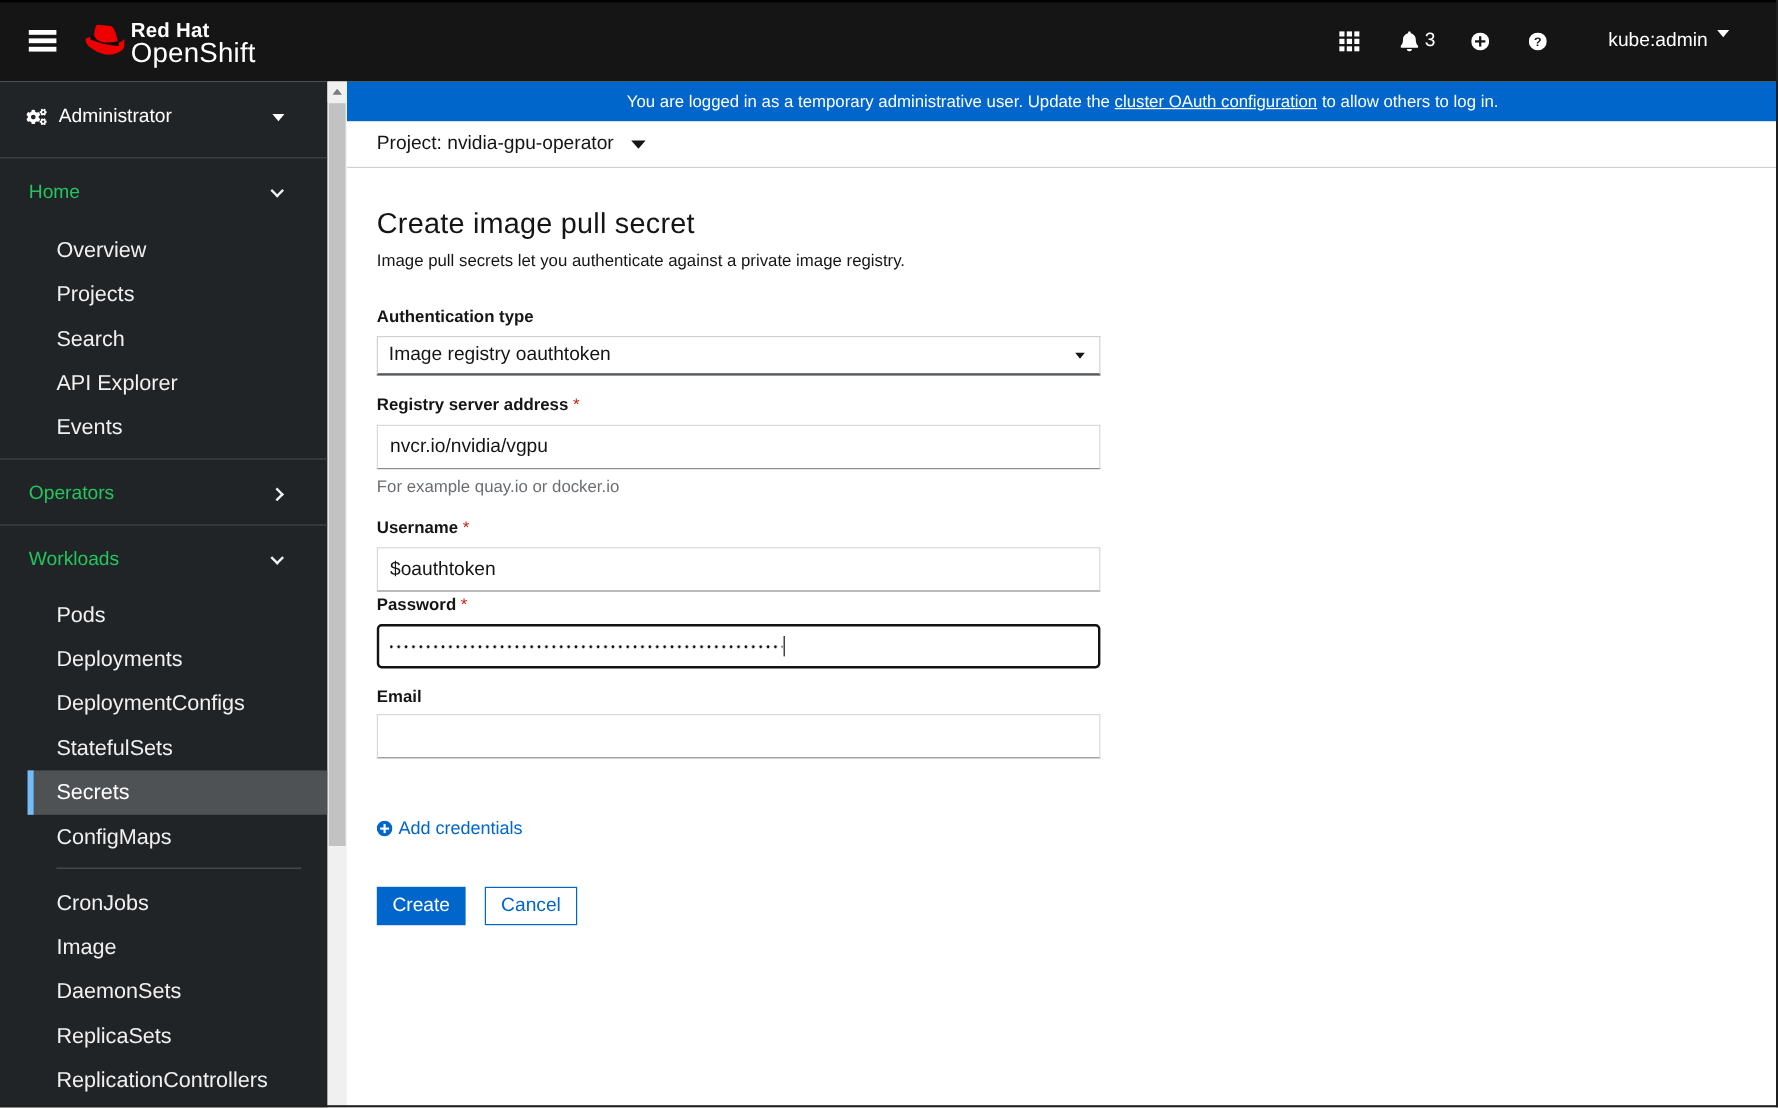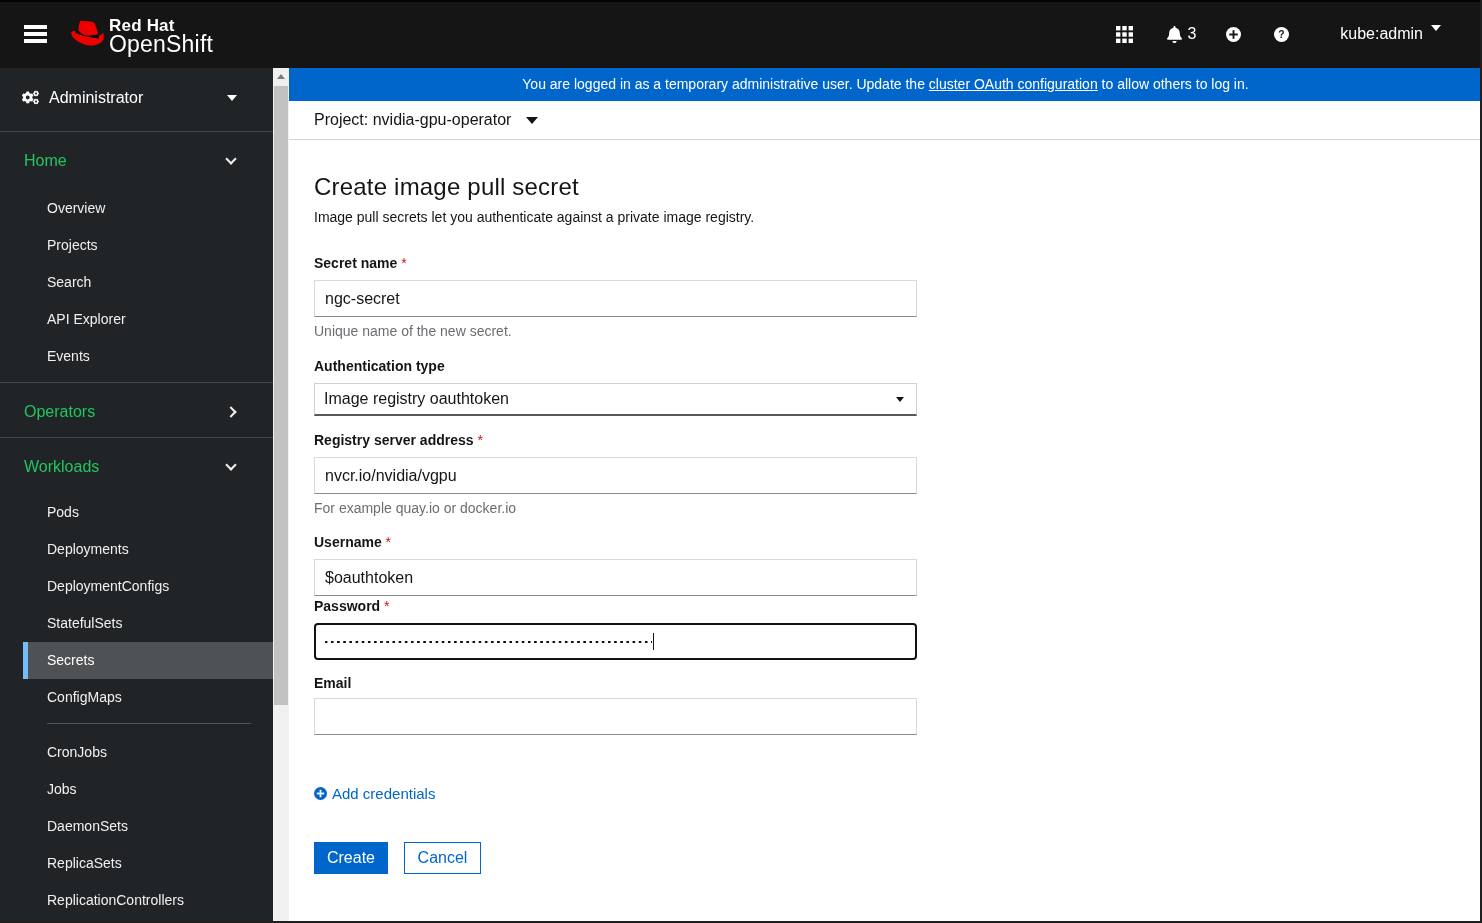--- a/index.html
+++ b/index.html
@@ -34,21 +34,21 @@
 
 .persw { height:64px; border-bottom:1px solid #444548; display:flex; align-items:center; padding:12px 16px 16px 22px; position:relative; }
 .persw .ptext { font-size:16px; margin-left:10px; }
 .persw .caretdn { position:absolute; right:36px; }
 .sect { display:flex; align-items:center; padding:4px 16px 0 24px; height:54px; font-size:16px; position:relative; color:#22c55e; }
 .chev { position:absolute; right:38px; width:8px; height:8px; border-right:2.2px solid #f0f0f0; border-bottom:2.2px solid #f0f0f0; }
 .chev.dn { transform:rotate(45deg); margin-top:-4px; }
 .chev.rt { transform:rotate(-45deg); }
 ul.sub { list-style:none; padding:4px 0 7px 0; }
 ul.sub.s2 { padding-top:2px; }
-ul.sub li { height:37px; line-height:37px; padding-left:47px; font-size:14px; color:#f0f0f0; }
+ul.sub li { height:37px; line-height:37px; padding-left:47px; font-size:18px; color:#f0f0f0; }
 ul.sub li.cur { background:#4f5255; border-left:5px solid #73bcf7; margin-left:23px; padding-left:19px; color:#fff; }
 ul.sub li.divider { height:1px; line-height:1px; padding:0; background:#4f5255; margin:7px 22px 10px 47px; }
 hr.navsep { border:none; border-top:1px solid #444548; }
 
 
 #banner { height:33px; background:#0066cc; color:#fff; font-size:14px; text-align:center; line-height:32px; }
 #banner a { color:#fff; text-decoration:underline; }
 #projbar { height:39px; border-bottom:1px solid #d2d2d2; display:flex; align-items:center; padding-left:25px; font-size:16px; color:#151515; }
 #projbar .caretdn { border-top-color:#151515; margin-left:15px; border-left-width:6px; border-right-width:6px; border-top-width:7px; }
 
@@ -163,43 +163,38 @@
         </div>
       <ul class="sub s2">
         <li>Pods</li>
         <li>Deployments</li>
         <li>DeploymentConfigs</li>
         <li>StatefulSets</li>
         <li class="cur">Secrets</li>
         <li>ConfigMaps</li>
         <li class="divider"></li>
         <li>CronJobs</li>
-        <li>Jobs</li>
+        <li>Image</li>
         <li>DaemonSets</li>
         <li>ReplicaSets</li>
         <li>ReplicationControllers</li>
       </ul>
     </nav>
   </div>
   <div id="fakescroll">
       <div class="up"></div>
       <div class="thumb"></div>
     </div>
   <main>
     <div id="banner">You are logged in as a temporary administrative user. Update the <a href="#">cluster OAuth configuration</a> to allow others to log in.</div>
     <div id="projbar">Project: nvidia-gpu-operator<span class="caretdn"></span></div>
     <div id="content">
       <h1>Create image pull secret</h1>
       <div class="lead">Image pull secrets let you authenticate against a private image registry.</div>
       <form>
-        <div class="fg">
-          <div class="lbl">Secret name <span class="req">*</span></div>
-          <div class="tin">ngc-secret</div>
-          <div class="help">Unique name of the new secret.</div>
-        </div>
         <div class="fg" style="margin-top:14px;">
           <div class="lbl">Authentication type</div>
           <div class="sel">Image registry oauthtoken</div>
         </div>
         <div class="fg" style="margin-top:14px;">
           <div class="lbl">Registry server address <span class="req">*</span></div>
           <div class="tin">nvcr.io/nvidia/vgpu</div>
           <div class="help">For example quay.io or docker.io</div>
         </div>
         <div class="fg" style="margin-top:13px;">

